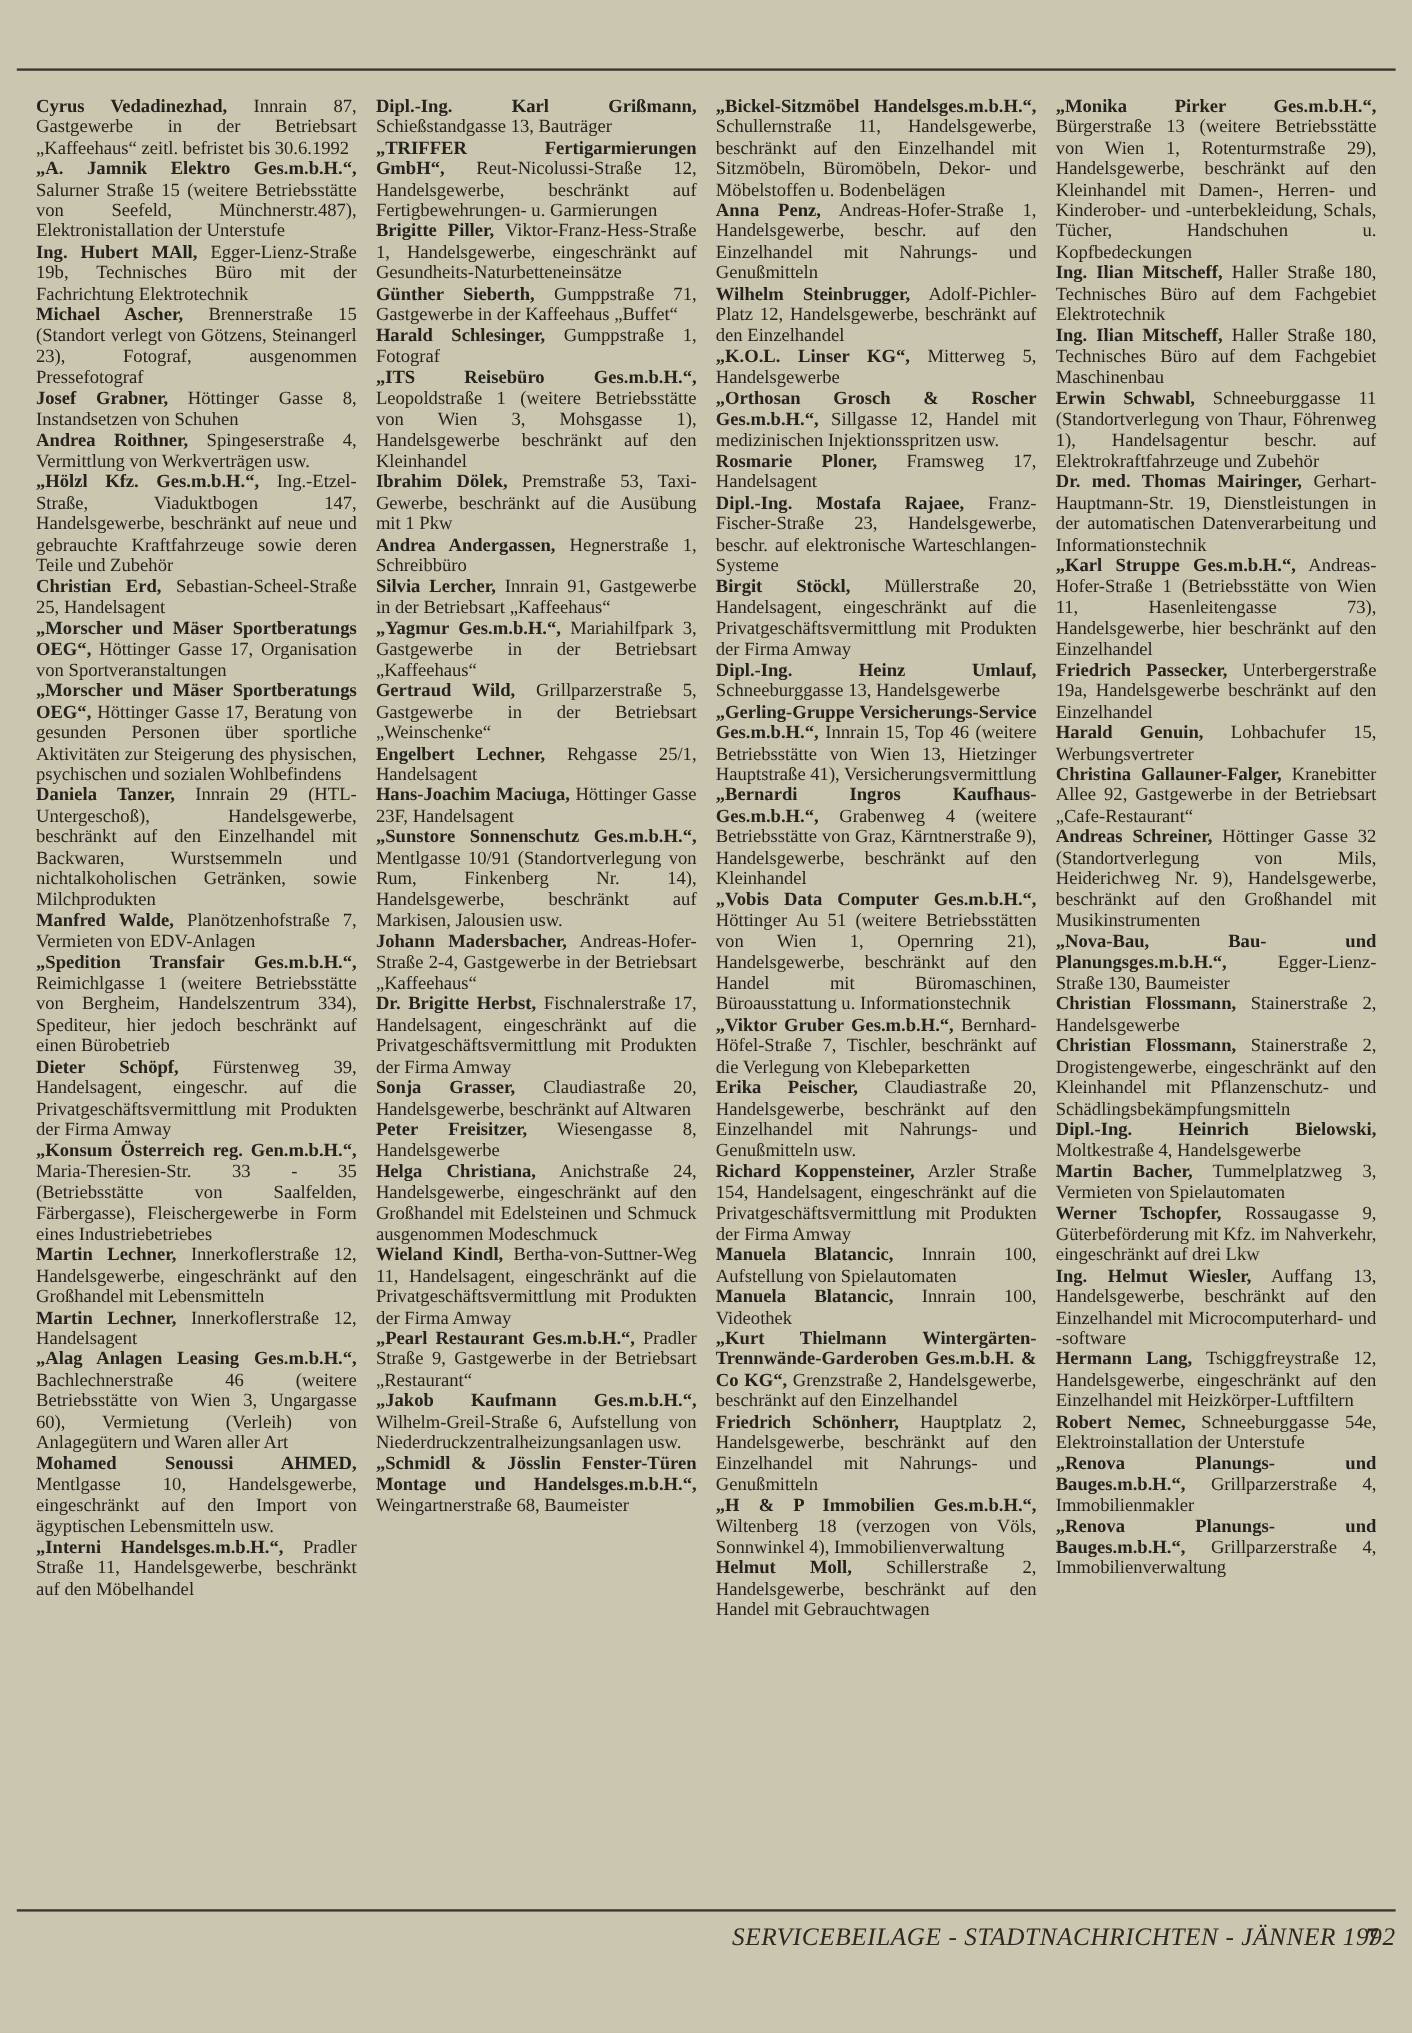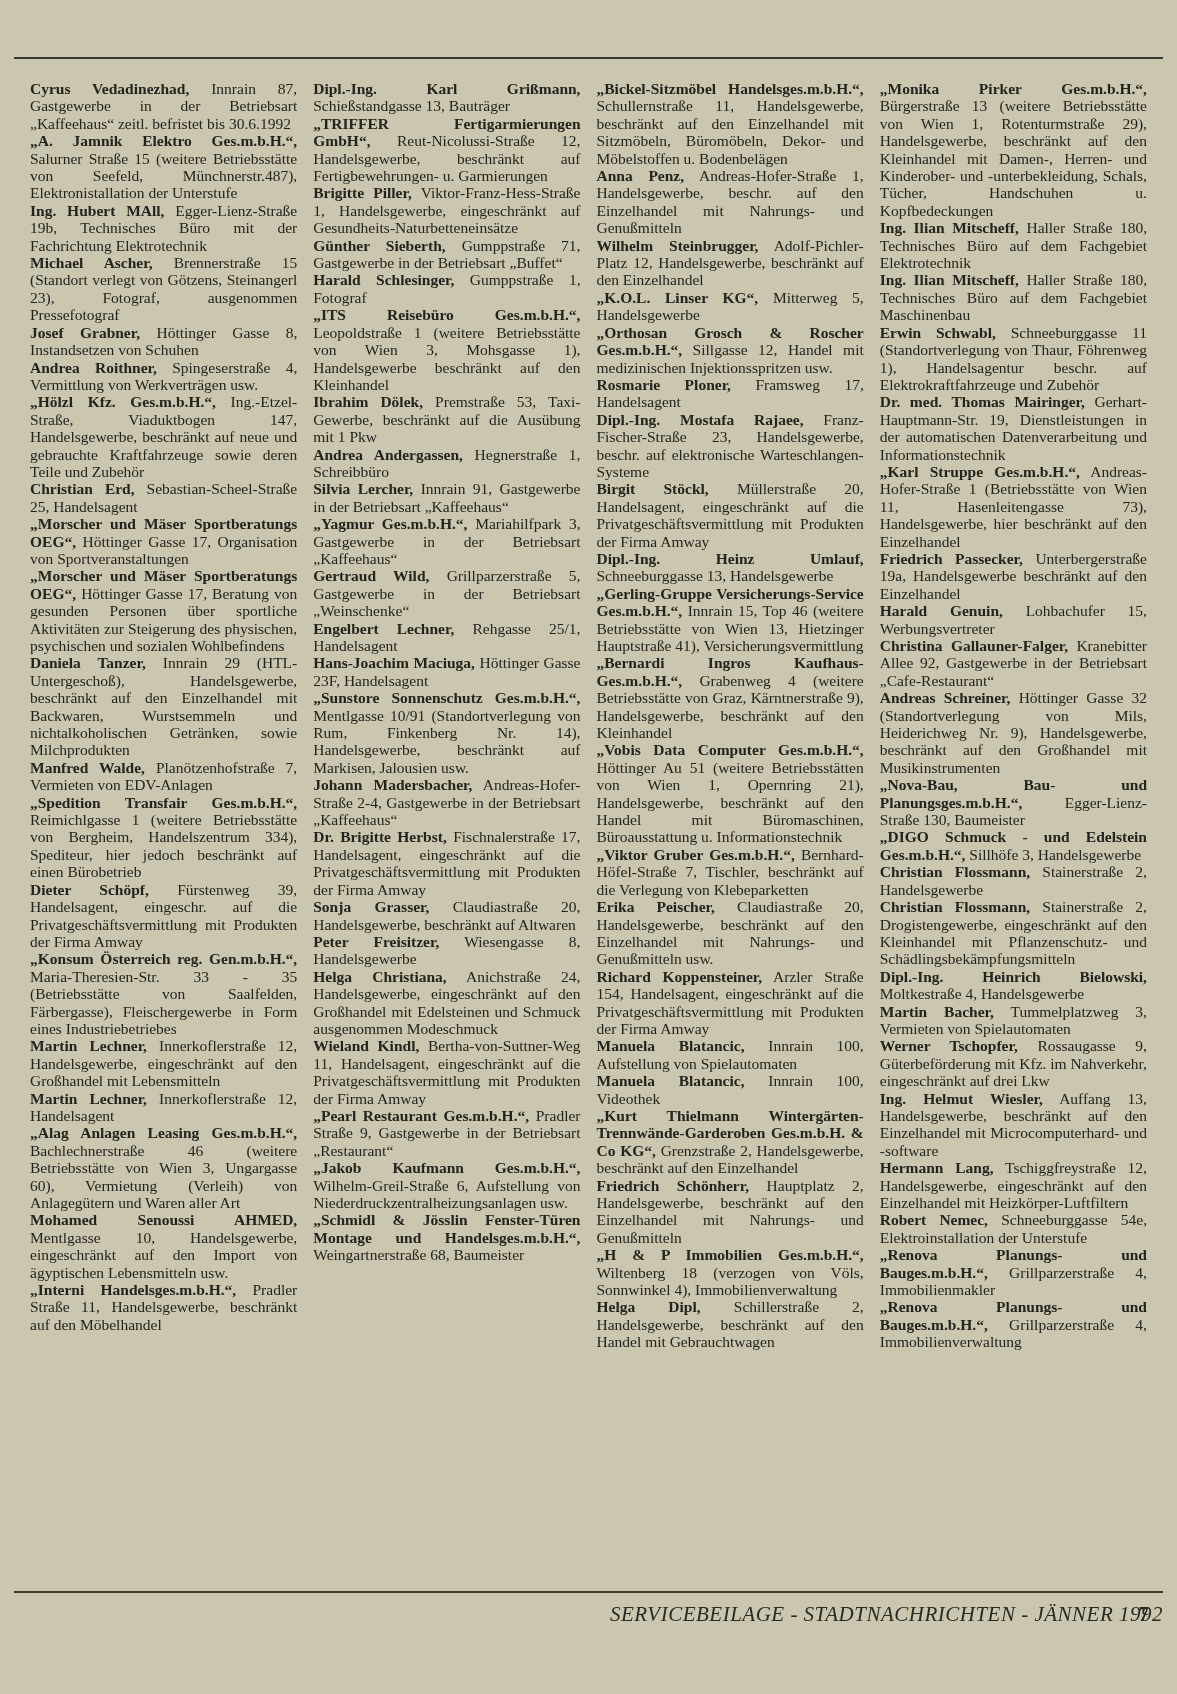--- a/index.html
+++ b/index.html
@@ -106,21 +106,21 @@
         <p class="entry"><b>Martin Lechner,</b><span> Innerkoflerstraße 12, Handelsgewerbe, eingeschränkt auf den Großhandel mit Lebensmitteln</span></p>
         <p class="entry"><b>Martin Lechner,</b><span> Innerkoflerstraße 12, Handelsagent</span></p>
         <p class="entry"><b>„Alag Anlagen Leasing Ges.m.b.H.“,</b><span> Bachlechnerstraße 46 (weitere Betriebsstätte von Wien 3, Ungargasse 60), Vermietung (Verleih) von Anlagegütern und Waren aller Art</span></p>
         <p class="entry"><b>Mohamed Senoussi AHMED,</b><span> Mentlgasse 10, Handelsgewerbe, eingeschränkt auf den Import von ägyptischen Lebensmitteln usw.</span></p>
         <p class="entry"><b>„Interni Handelsges.m.b.H.“,</b><span> Pradler Straße 11, Handelsgewerbe, beschränkt auf den Möbelhandel</span></p>
       </div>
       <div class="col">
         <p class="entry"><b>Dipl.-Ing. Karl Grißmann,</b><span> Schießstandgasse 13, Bauträger</span></p>
         <p class="entry"><b>„TRIFFER Fertigarmierungen GmbH“,</b><span> Reut-Nicolussi-Straße 12, Handelsgewerbe, beschränkt auf Fertigbewehrungen- u. Garmierungen</span></p>
         <p class="entry"><b>Brigitte Piller,</b><span> Viktor-Franz-Hess-Straße 1, Handelsgewerbe, eingeschränkt auf Gesundheits-Naturbetteneinsätze</span></p>
-        <p class="entry"><b>Günther Sieberth,</b><span> Gumppstraße 71, Gastgewerbe in der Betriebsart „Buffet“</span></p>
+        <p class="entry"><b>Günther Sieberth,</b><span> Gumppstraße 71, Gastgewerbe in der Kaffeehaus „Buffet“</span></p>
         <p class="entry"><b>Harald Schlesinger,</b><span> Gumppstraße 1, Fotograf</span></p>
         <p class="entry"><b>„ITS Reisebüro Ges.m.b.H.“,</b><span> Leopoldstraße 1 (weitere Betriebsstätte von Wien 3, Mohsgasse 1), Handelsgewerbe beschränkt auf den Kleinhandel</span></p>
         <p class="entry"><b>Ibrahim Dölek,</b><span> Premstraße 53, Taxi-Gewerbe, beschränkt auf die Ausübung mit 1 Pkw</span></p>
         <p class="entry"><b>Andrea Andergassen,</b><span> Hegnerstraße 1, Schreibbüro</span></p>
         <p class="entry"><b>Silvia Lercher,</b><span> Innrain 91, Gastgewerbe in der Betriebsart „Kaffeehaus“</span></p>
         <p class="entry"><b>„Yagmur Ges.m.b.H.“,</b><span> Mariahilfpark 3, Gastgewerbe in der Betriebsart „Kaffeehaus“</span></p>
         <p class="entry"><b>Gertraud Wild,</b><span> Grillparzerstraße 5, Gastgewerbe in der Betriebsart „Weinschenke“</span></p>
         <p class="entry"><b>Engelbert Lechner,</b><span> Rehgasse 25/1, Handelsagent</span></p>
         <p class="entry"><b>Hans-Joachim Maciuga,</b><span> Höttinger Gasse 23F, Handelsagent</span></p>
         <p class="entry"><b>„Sunstore Sonnenschutz Ges.m.b.H.“,</b><span> Mentlgasse 10/91 (Standortverlegung von Rum, Finkenberg Nr. 14), Handelsgewerbe, beschränkt auf Markisen, Jalousien usw.</span></p>
@@ -148,35 +148,34 @@
         <p class="entry"><b>„Bernardi Ingros Kaufhaus-Ges.m.b.H.“,</b><span> Grabenweg 4 (weitere Betriebsstätte von Graz, Kärntnerstraße 9), Handelsgewerbe, beschränkt auf den Kleinhandel</span></p>
         <p class="entry"><b>„Vobis Data Computer Ges.m.b.H.“,</b><span> Höttinger Au 51 (weitere Betriebsstätten von Wien 1, Opernring 21), Handelsgewerbe, beschränkt auf den Handel mit Büromaschinen, Büroausstattung u. Informationstechnik</span></p>
         <p class="entry"><b>„Viktor Gruber Ges.m.b.H.“,</b><span> Bernhard-Höfel-Straße 7, Tischler, beschränkt auf die Verlegung von Klebeparketten</span></p>
         <p class="entry"><b>Erika Peischer,</b><span> Claudiastraße 20, Handelsgewerbe, beschränkt auf den Einzelhandel mit Nahrungs- und Genußmitteln usw.</span></p>
         <p class="entry"><b>Richard Koppensteiner,</b><span> Arzler Straße 154, Handelsagent, eingeschränkt auf die Privatgeschäftsvermittlung mit Produkten der Firma Amway</span></p>
         <p class="entry"><b>Manuela Blatancic,</b><span> Innrain 100, Aufstellung von Spielautomaten</span></p>
         <p class="entry"><b>Manuela Blatancic,</b><span> Innrain 100, Videothek</span></p>
         <p class="entry"><b>„Kurt Thielmann Wintergärten-Trennwände-Garderoben Ges.m.b.H. &amp; Co KG“,</b><span> Grenzstraße 2, Handelsgewerbe, beschränkt auf den Einzelhandel</span></p>
         <p class="entry"><b>Friedrich Schönherr,</b><span> Hauptplatz 2, Handelsgewerbe, beschränkt auf den Einzelhandel mit Nahrungs- und Genußmitteln</span></p>
         <p class="entry"><b>„H &amp; P Immobilien Ges.m.b.H.“,</b><span> Wiltenberg 18 (verzogen von Völs, Sonnwinkel 4), Immobilienverwaltung</span></p>
-        <p class="entry"><b>Helga Dipl,</b><span> Schillerstraße 2, Handelsgewerbe, beschränkt auf den Handel mit Gebrauchtwagen</span></p>
+        <p class="entry"><b>Helmut Moll,</b><span> Schillerstraße 2, Handelsgewerbe, beschränkt auf den Handel mit Gebrauchtwagen</span></p>
       </div>
       <div class="col">
         <p class="entry"><b>„Monika Pirker Ges.m.b.H.“,</b><span> Bürgerstraße 13 (weitere Betriebsstätte von Wien 1, Rotenturmstraße 29), Handelsgewerbe, beschränkt auf den Kleinhandel mit Damen-, Herren- und Kinderober- und -unterbekleidung, Schals, Tücher, Handschuhen u. Kopfbedeckungen</span></p>
         <p class="entry"><b>Ing. Ilian Mitscheff,</b><span> Haller Straße 180, Technisches Büro auf dem Fachgebiet Elektrotechnik</span></p>
         <p class="entry"><b>Ing. Ilian Mitscheff,</b><span> Haller Straße 180, Technisches Büro auf dem Fachgebiet Maschinenbau</span></p>
         <p class="entry"><b>Erwin Schwabl,</b><span> Schneeburggasse 11 (Standortverlegung von Thaur, Föhrenweg 1), Handelsagentur beschr. auf Elektrokraftfahrzeuge und Zubehör</span></p>
         <p class="entry"><b>Dr. med. Thomas Mairinger,</b><span> Gerhart-Hauptmann-Str. 19, Dienstleistungen in der automatischen Datenverarbeitung und Informationstechnik</span></p>
         <p class="entry"><b>„Karl Struppe Ges.m.b.H.“,</b><span> Andreas-Hofer-Straße 1 (Betriebsstätte von Wien 11, Hasenleitengasse 73), Handelsgewerbe, hier beschränkt auf den Einzelhandel</span></p>
         <p class="entry"><b>Friedrich Passecker,</b><span> Unterbergerstraße 19a, Handelsgewerbe beschränkt auf den Einzelhandel</span></p>
         <p class="entry"><b>Harald Genuin,</b><span> Lohbachufer 15, Werbungsvertreter</span></p>
         <p class="entry"><b>Christina Gallauner-Falger,</b><span> Kranebitter Allee 92, Gastgewerbe in der Betriebsart „Cafe-Restaurant“</span></p>
         <p class="entry"><b>Andreas Schreiner,</b><span> Höttinger Gasse 32 (Standortverlegung von Mils, Heiderichweg Nr. 9), Handelsgewerbe, beschränkt auf den Großhandel mit Musikinstrumenten</span></p>
         <p class="entry"><b>„Nova-Bau, Bau- und Planungsges.m.b.H.“,</b><span> Egger-Lienz-Straße 130, Baumeister</span></p>
-        <p class="entry"><b>„DIGO Schmuck - und Edelstein Ges.m.b.H.“,</b><span> Sillhöfe 3, Handelsgewerbe</span></p>
         <p class="entry"><b>Christian Flossmann,</b><span> Stainerstraße 2, Handelsgewerbe</span></p>
         <p class="entry"><b>Christian Flossmann,</b><span> Stainerstraße 2, Drogistengewerbe, eingeschränkt auf den Kleinhandel mit Pflanzenschutz- und Schädlingsbekämpfungsmitteln</span></p>
         <p class="entry"><b>Dipl.-Ing. Heinrich Bielowski,</b><span> Moltkestraße 4, Handelsgewerbe</span></p>
         <p class="entry"><b>Martin Bacher,</b><span> Tummelplatzweg 3, Vermieten von Spielautomaten</span></p>
         <p class="entry"><b>Werner Tschopfer,</b><span> Rossaugasse 9, Güterbeförderung mit Kfz. im Nahverkehr, eingeschränkt auf drei Lkw</span></p>
         <p class="entry"><b>Ing. Helmut Wiesler,</b><span> Auffang 13, Handelsgewerbe, beschränkt auf den Einzelhandel mit Microcomputerhard- und -software</span></p>
         <p class="entry"><b>Hermann Lang,</b><span> Tschiggfreystraße 12, Handelsgewerbe, eingeschränkt auf den Einzelhandel mit Heizkörper-Luftfiltern</span></p>
         <p class="entry"><b>Robert Nemec,</b><span> Schneeburggasse 54e, Elektroinstallation der Unterstufe</span></p>
         <p class="entry"><b>„Renova Planungs- und Bauges.m.b.H.“,</b><span> Grillparzerstraße 4, Immobilienmakler</span></p>
         <p class="entry"><b>„Renova Planungs- und Bauges.m.b.H.“,</b><span> Grillparzerstraße 4, Immobilienverwaltung</span></p>

